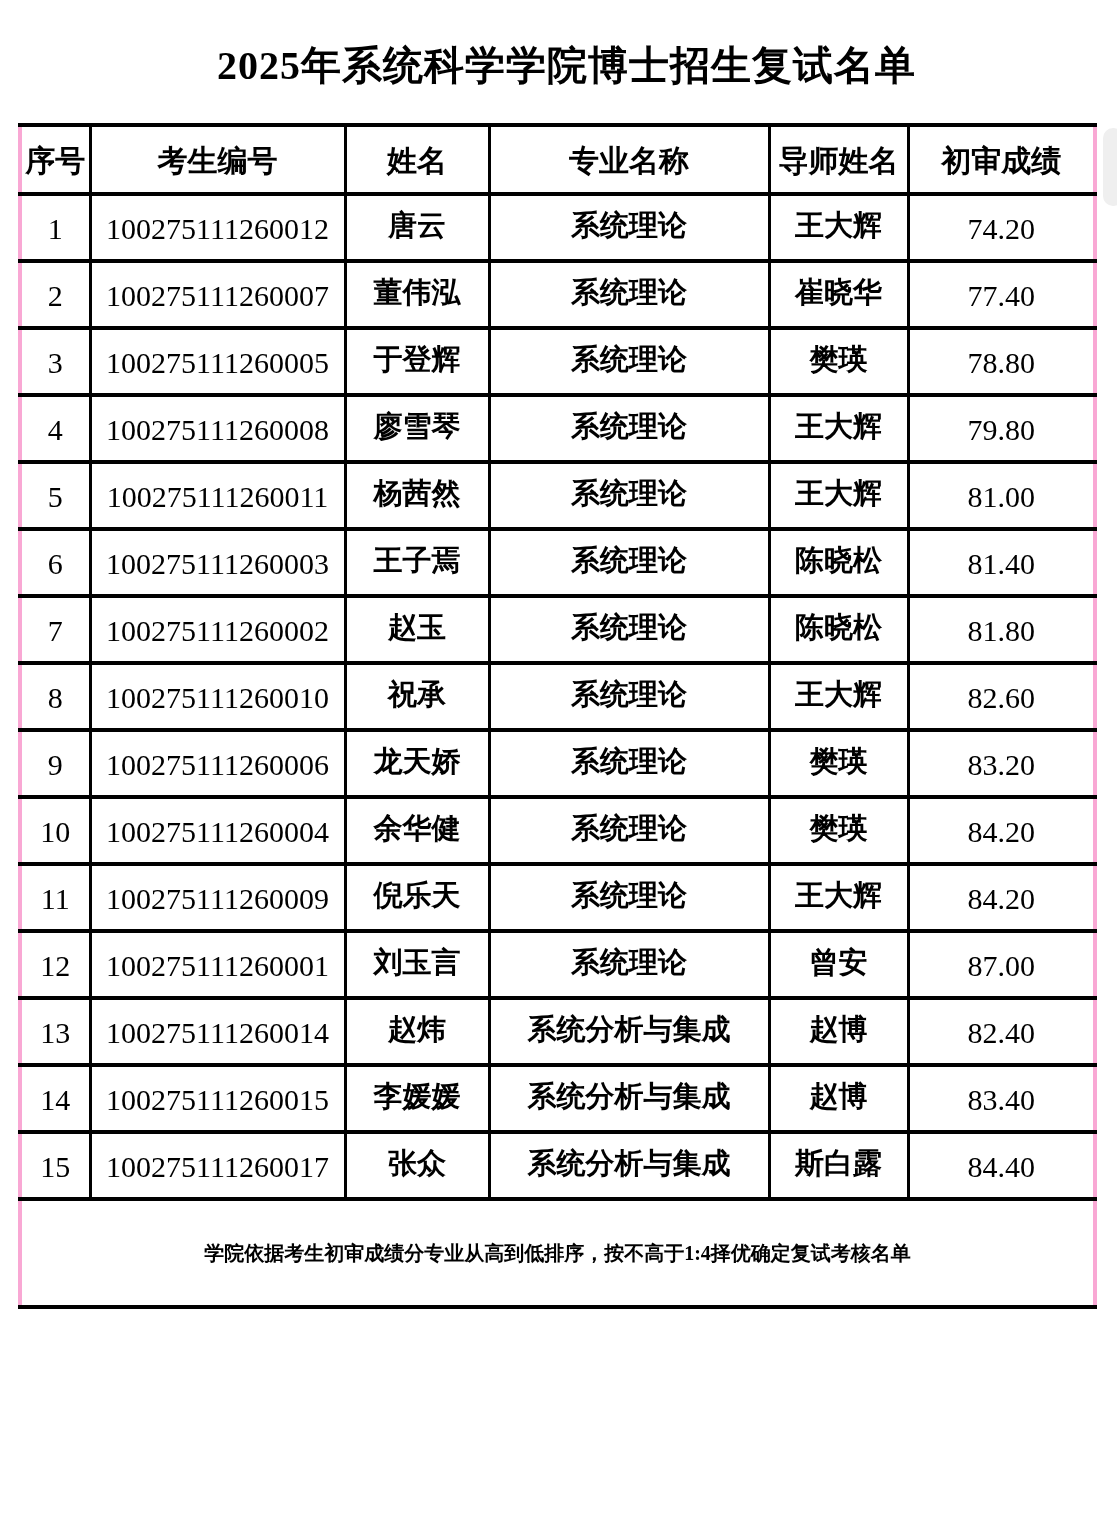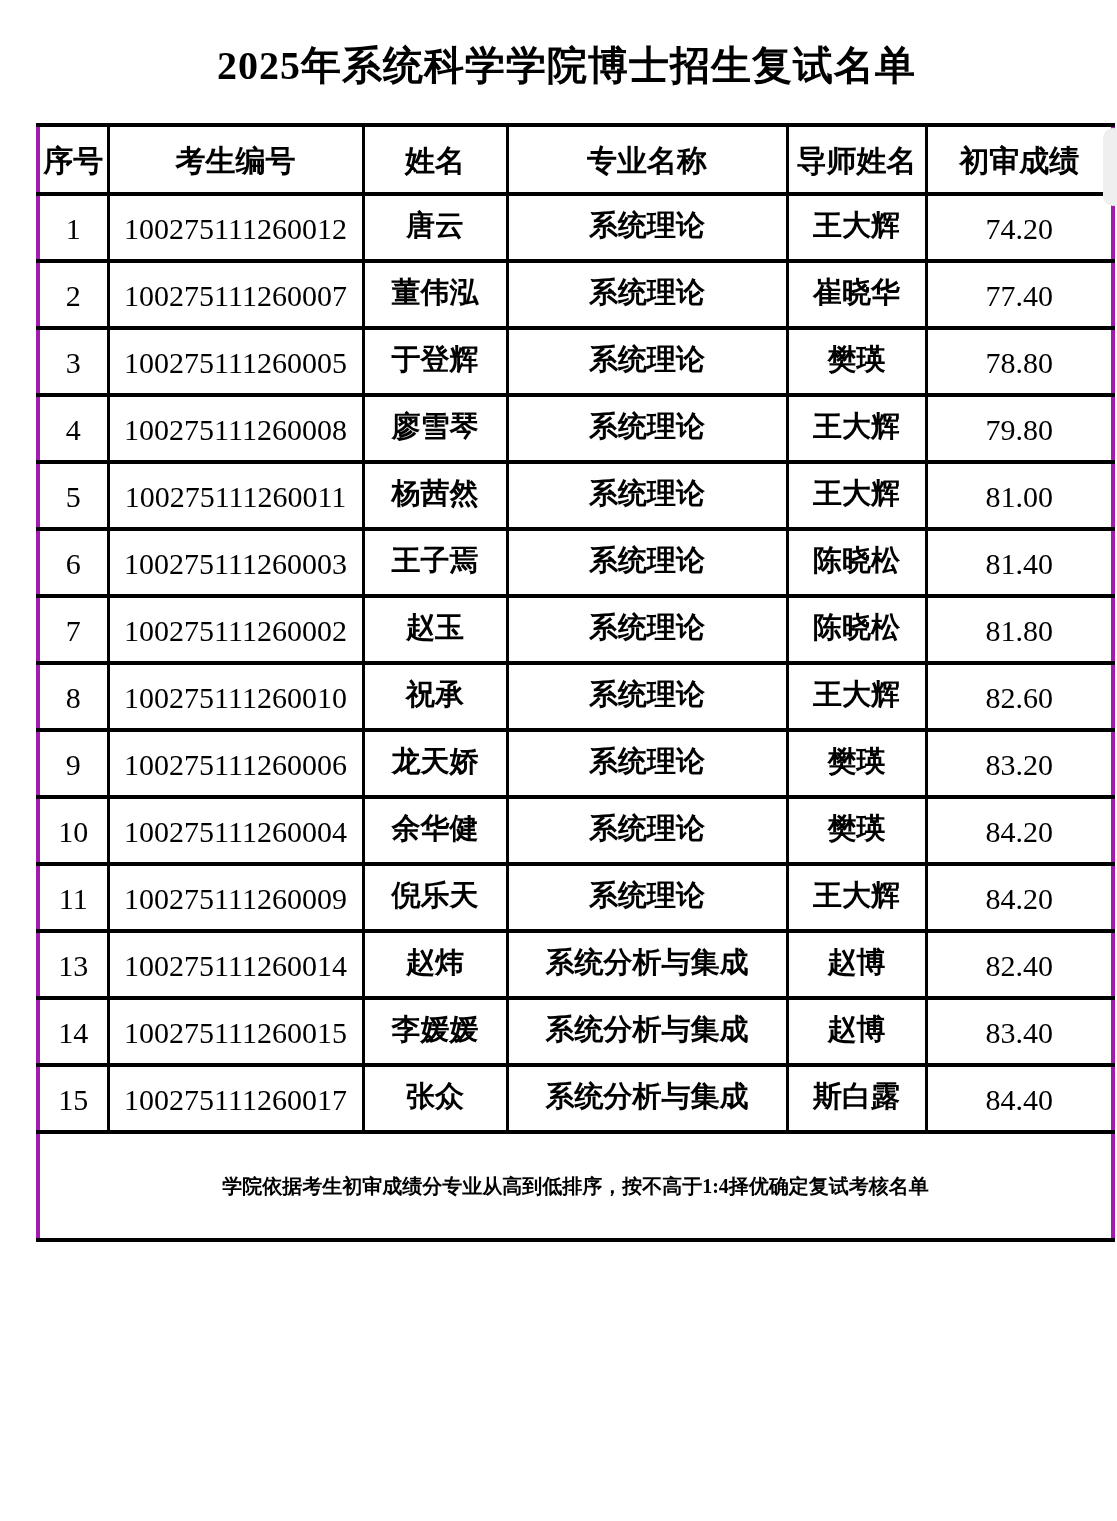--- a/index.html
+++ b/index.html
@@ -22,26 +22,26 @@
     left: 0;
     width: 100%;
     text-align: center;
     font-size: 40px;
     font-weight: bold;
     letter-spacing: 1px;
     margin: 8px;
   }
   table.roster {
     position: absolute;
-    left: 36px;
+    left: 18px;
     top: 123px;
     width: 1075px;
     border-collapse: collapse;
     table-layout: fixed;
-    border: 4px solid #a21caf;
+    border: 4px solid #f9a8d4;
   }
   table.roster th,
   table.roster td {
     border: 3px solid #000;
     border-top-width: 4px;
     border-bottom-width: 4px;
     text-align: center;
     vertical-align: bottom;
     padding: 0 0 13px 0;
     overflow: hidden;
@@ -191,20 +191,28 @@
         </tr>
         <tr>
           <td class="c0">11</td>
           <td class="c1">100275111260009</td>
           <td class="c2">倪乐天</td>
           <td class="c3">系统理论</td>
           <td class="c4">王大辉</td>
           <td class="c5">84.20</td>
         </tr>
         <tr>
+          <td class="c0">12</td>
+          <td class="c1">100275111260001</td>
+          <td class="c2">刘玉言</td>
+          <td class="c3">系统理论</td>
+          <td class="c4">曾安</td>
+          <td class="c5">87.00</td>
+        </tr>
+        <tr>
           <td class="c0">13</td>
           <td class="c1">100275111260014</td>
           <td class="c2">赵炜</td>
           <td class="c3">系统分析与集成</td>
           <td class="c4">赵博</td>
           <td class="c5">82.40</td>
         </tr>
         <tr>
           <td class="c0">14</td>
           <td class="c1">100275111260015</td>

